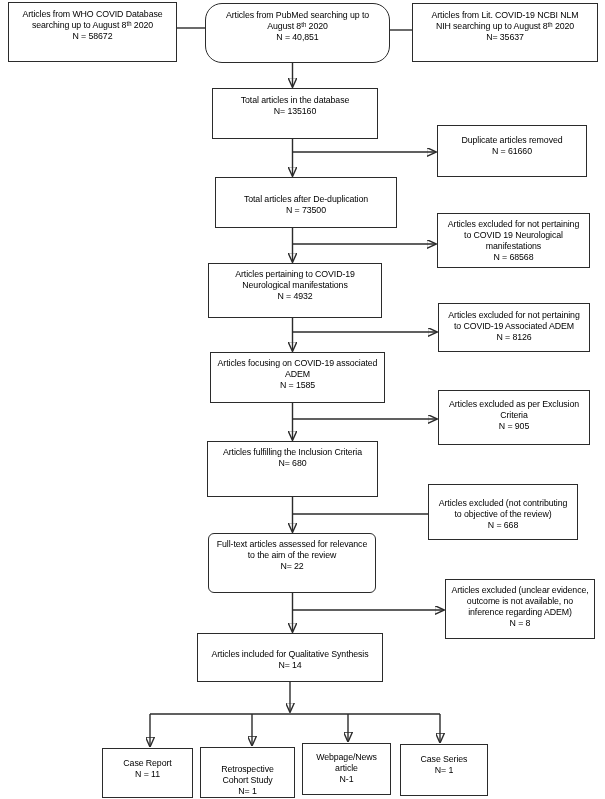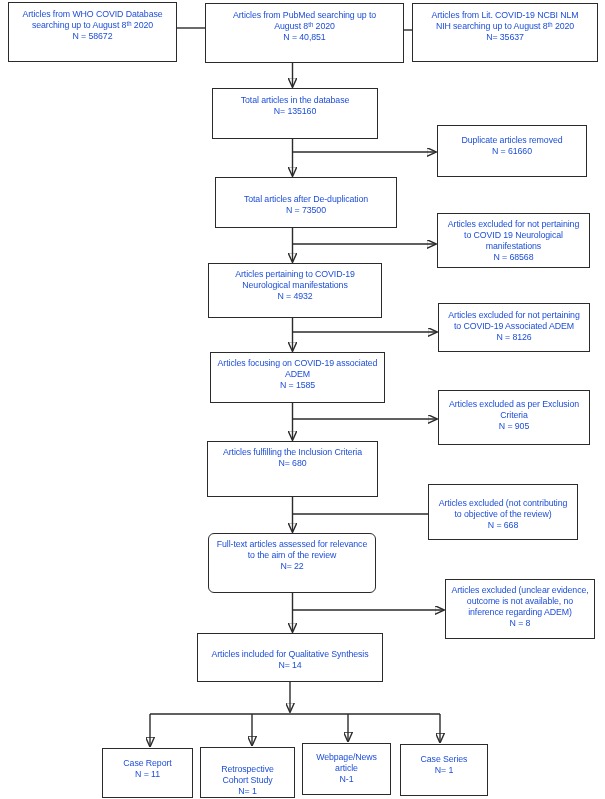--- a/index.html
+++ b/index.html
@@ -1,28 +1,28 @@
 <!DOCTYPE html>
 <html><head>
 <meta charset="utf-8">
 <style>
   html,body{margin:0;padding:0;background:#ffffff;}
   .stage{
     position:relative;width:605px;height:799px;background:#ffffff;
-    font-family:"Liberation Sans", sans-serif;color:#1d4ed8;overflow:hidden;
+    font-family:"Liberation Sans", sans-serif;color:#000000;overflow:hidden;
   }
   .wires{position:absolute;left:0;top:0;width:605px;height:799px;}
   .wires path{stroke:#2b2b2b;stroke-width:1.4;fill:none;}
   .box{
     position:absolute;box-sizing:border-box;border:1.5px solid #2b2b2b;background:#ffffff;
     text-align:center;font-size:8.8px;line-height:11px;letter-spacing:-0.1px;
     white-space:pre-line;padding:4px 2px 0 2px;
   }
   .b-who{left:8px;top:2px;width:169px;height:60px;padding-top:6px;}
-  .b-pubmed{left:205px;top:3px;width:199px;height:60px;padding-top:6px;}
+  .b-pubmed{left:205px;top:3px;width:185px;height:60px;padding-top:6px;border-radius:17px;}
   .b-lit{left:412px;top:3px;width:186px;height:59px;padding-top:6px;}
   .b-totaldb{left:212px;top:88px;width:166px;height:51px;padding-top:6px;}
   .b-dedup{left:215px;top:177px;width:182px;height:51px;padding-top:16px;}
   .b-neuro{left:208px;top:263px;width:174px;height:55px;padding-top:5px;}
   .b-adem{left:210px;top:352px;width:175px;height:51px;padding-top:5px;}
   .b-incl{left:207px;top:441px;width:171px;height:56px;padding-top:5px;}
   .b-fulltext{left:208px;top:533px;width:168px;height:60px;padding-top:5px;border-radius:6px;}
   .b-qual{left:197px;top:633px;width:186px;height:49px;padding-top:15px;}
   .b-r1{left:437px;top:125px;width:150px;height:52px;padding-top:9px;}
   .b-r2{left:437px;top:213px;width:153px;height:55px;padding-top:5px;}

